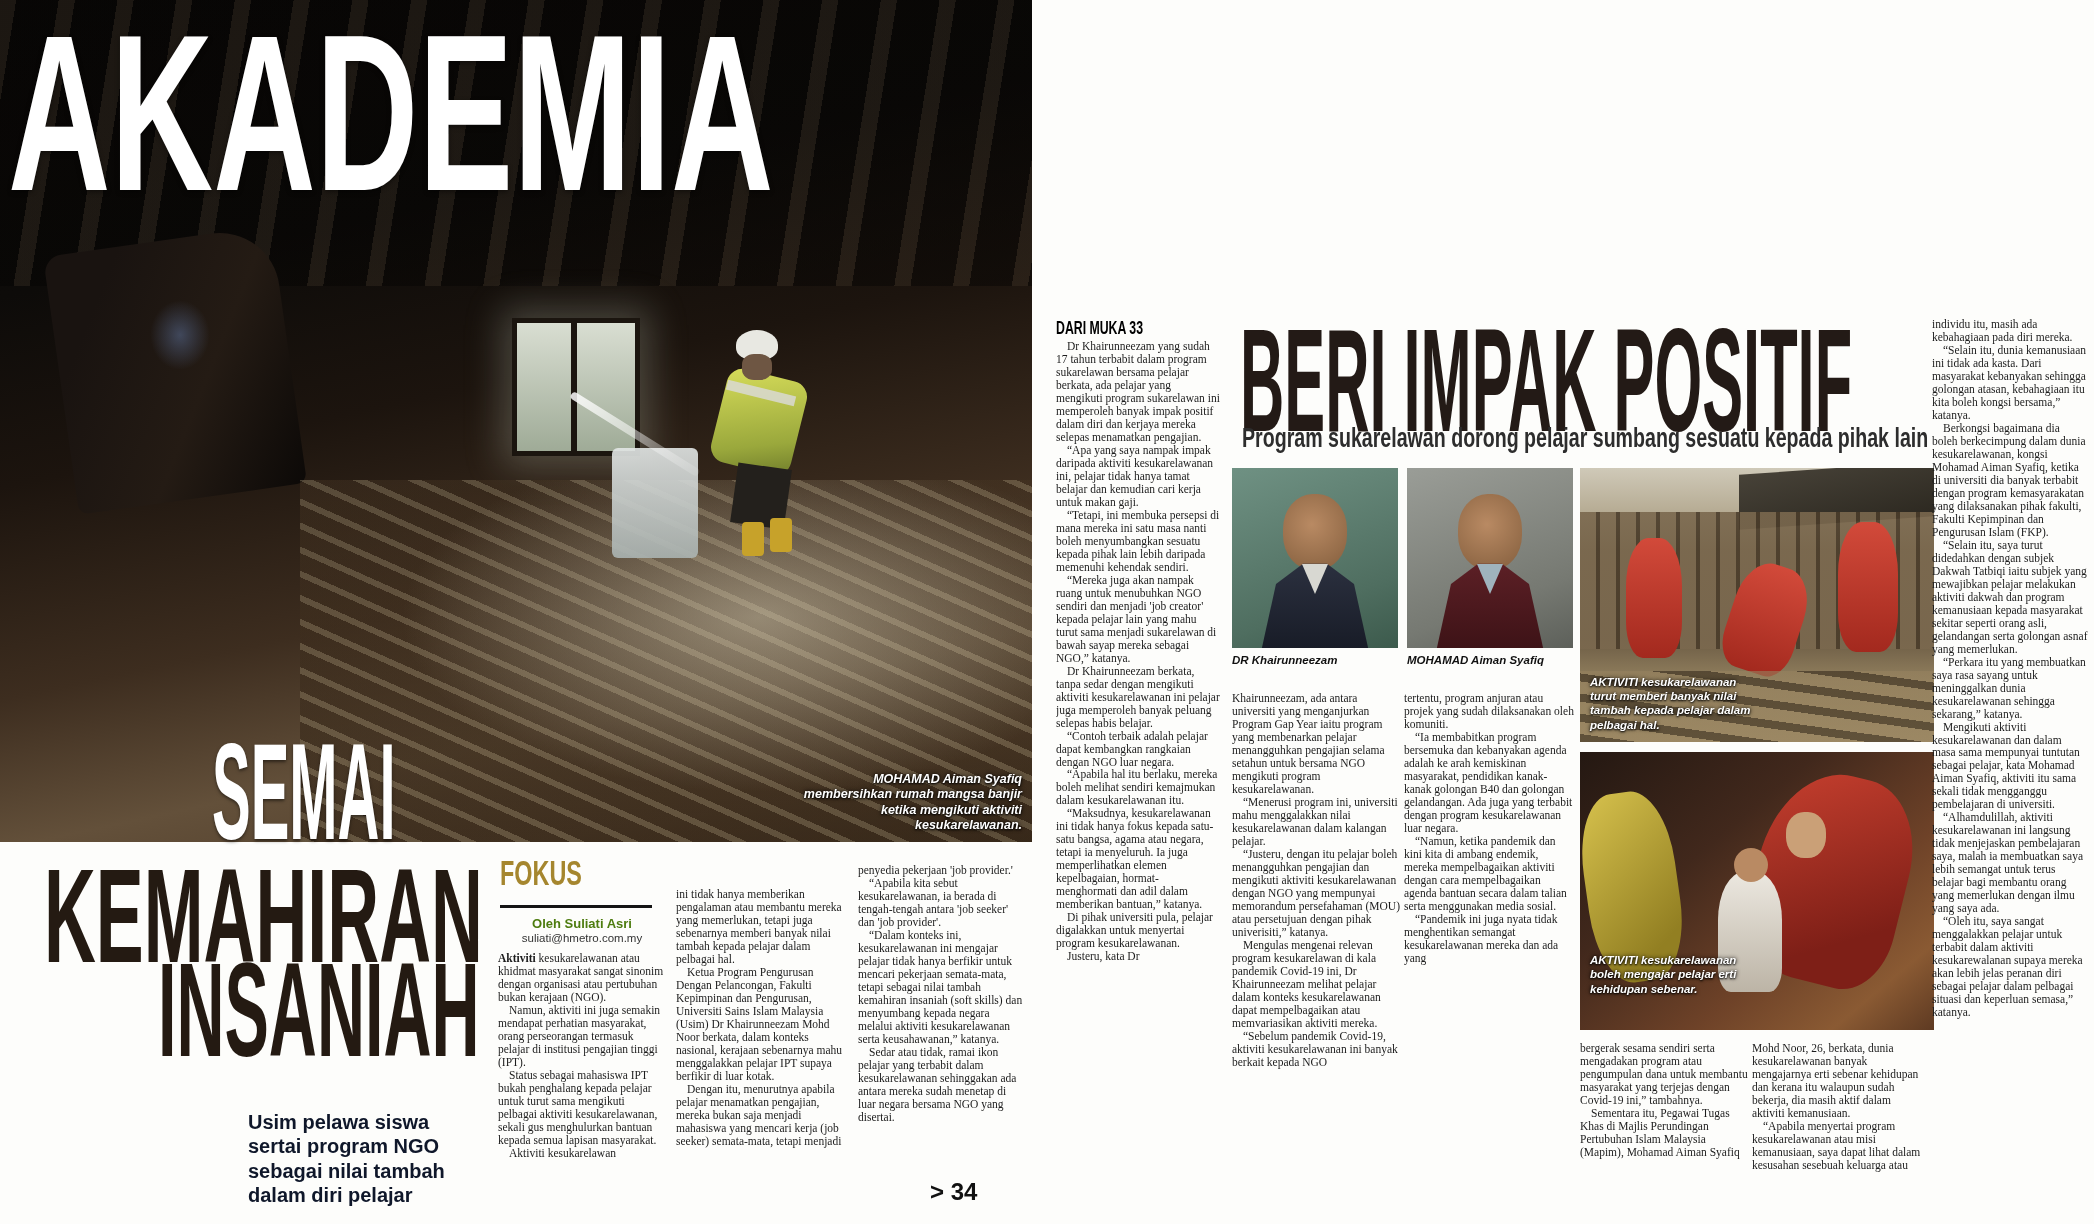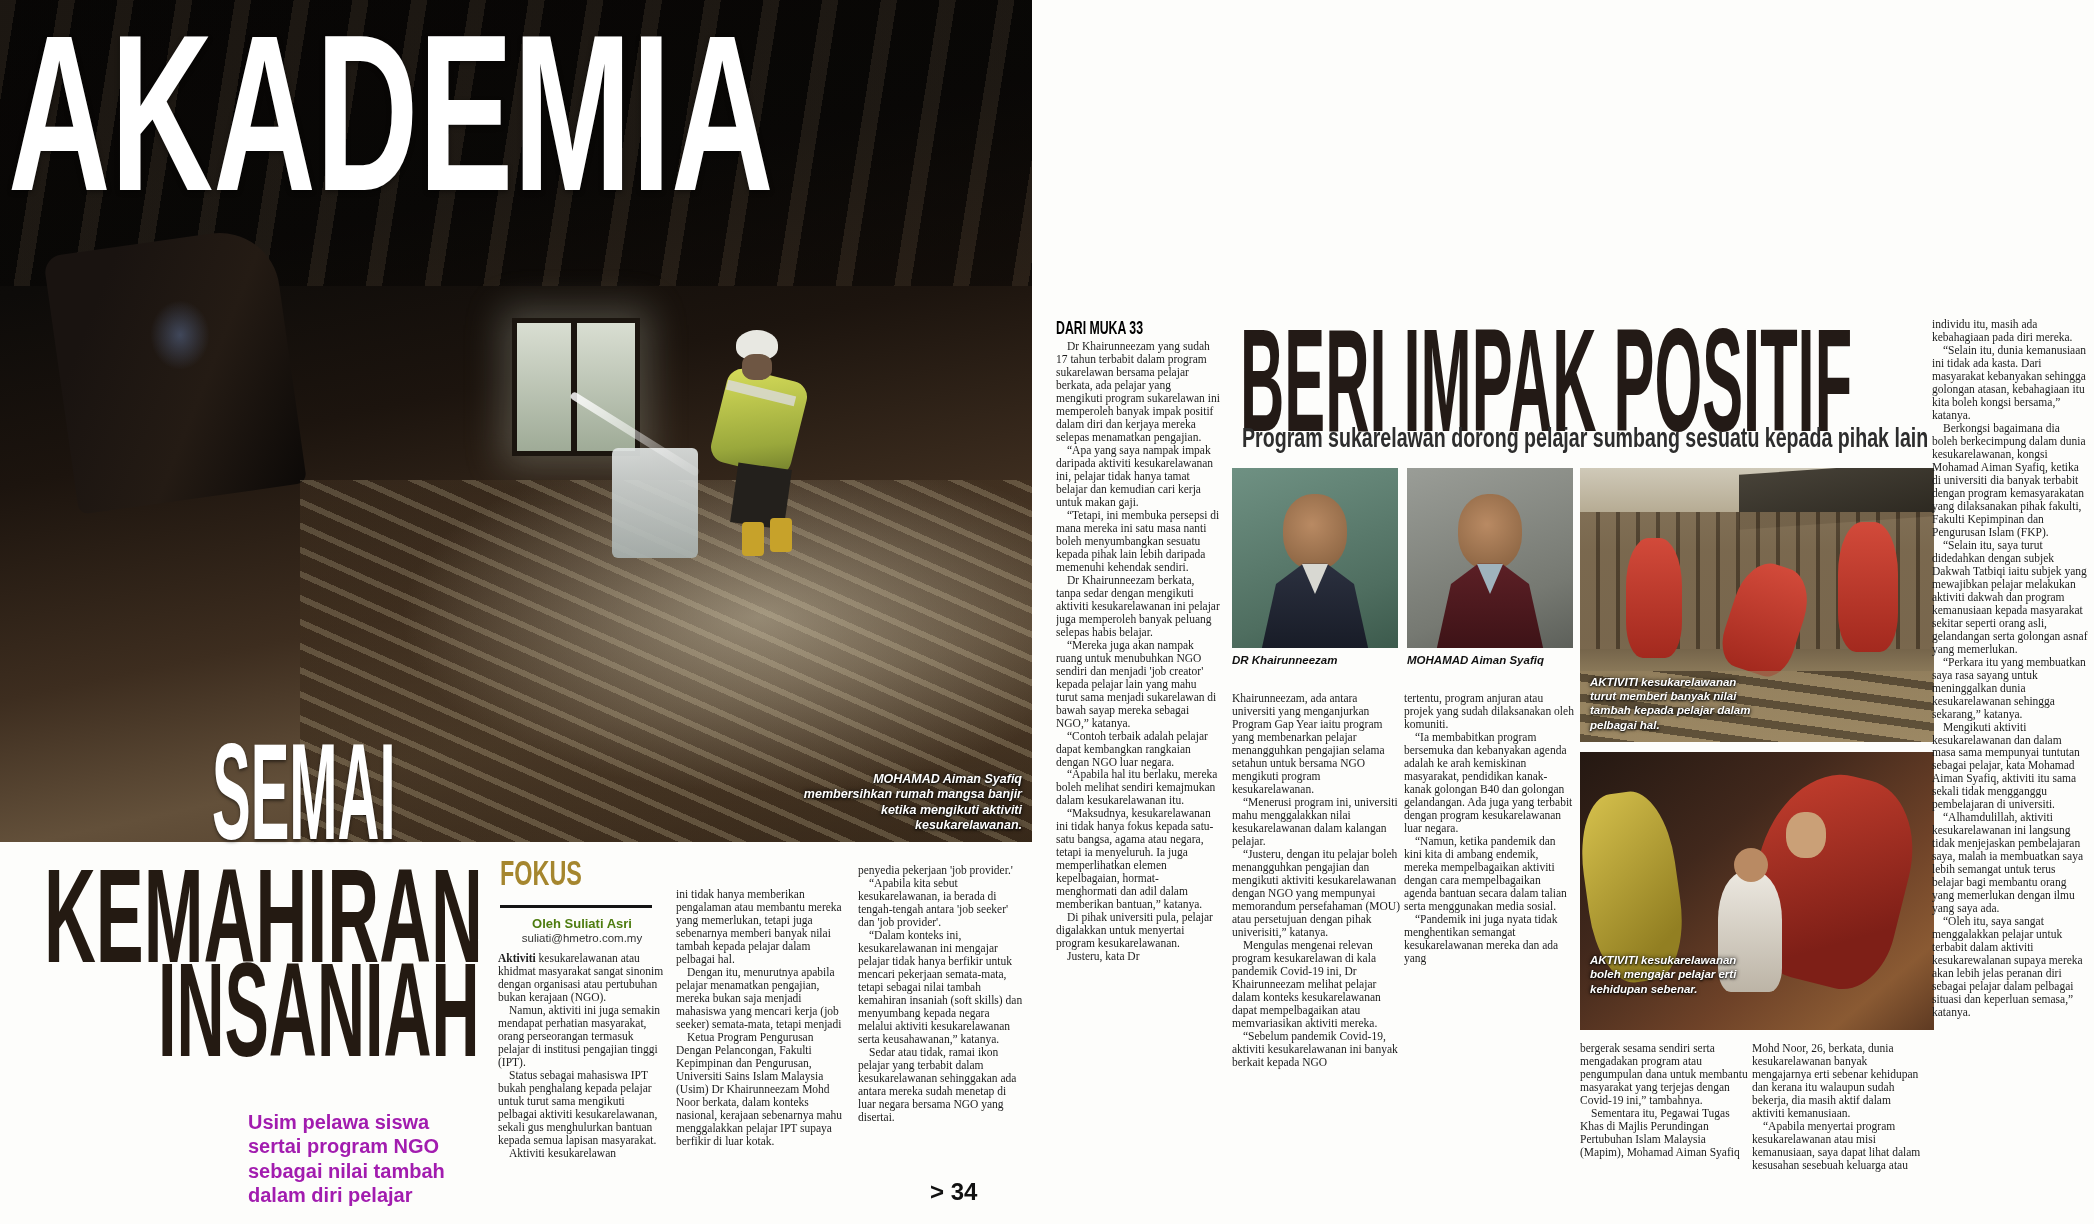--- a/index.html
+++ b/index.html
@@ -20,21 +20,21 @@
   
   #kicker{left:500px;top:856px;font-size:30px;transform:scale(.78,1.15);color:#a5862e;}
   .kicker-rule{position:absolute;left:500px;top:905px;width:152px;height:3px;background:#141414;}
   #byline{position:absolute;left:498px;top:916px;width:168px;text-align:center;
           font-family:"Liberation Sans",sans-serif;font-weight:700;font-size:13px;color:#4d7c0f;}
   #byline-email{position:absolute;left:498px;top:932px;width:168px;text-align:center;
           font-family:"Liberation Sans",sans-serif;font-size:11.5px;color:#333;}
   
   #standfirst{position:absolute;left:248px;top:1110px;width:234px;
           font-family:"Liberation Sans",sans-serif;font-weight:700;font-size:20px;
-          line-height:1.22;color:#a21caf;}
+          line-height:1.22;color:#0f172a;}
   
   .col{position:absolute;font-size:11.5px;line-height:1.13;overflow:hidden;}
   .col p{margin:0;text-indent:11px;}
   .col p.ni{text-indent:0;}
   #colL1{left:498px;top:952px;width:166px;height:272px;}
   #colL2{left:676px;top:864px;width:168px;height:360px;margin-top:24px;}
   #colL3{left:858px;top:864px;width:168px;height:360px;}
   #colA {left:1056px;top:340px;width:164px;height:884px;}
   #colB {left:1232px;top:692px;width:168px;height:532px;}
   #colC {left:1404px;top:692px;width:170px;height:532px;}
@@ -174,41 +174,41 @@
 
   <div id="colL1" class="col">
     <p class="ni"><b>Aktiviti</b><span> kesukarelawanan atau khidmat masyarakat sangat sinonim dengan organisasi atau pertubuhan bukan kerajaan (NGO).</span></p>
     <p>Namun, aktiviti ini juga semakin mendapat perhatian masyarakat, orang perseorangan termasuk pelajar di institusi pengajian tinggi (IPT).</p>
     <p>Status sebagai mahasiswa IPT bukah penghalang kepada pelajar untuk turut sama mengikuti pelbagai aktiviti kesukarelawanan, sekali gus menghulurkan bantuan kepada semua lapisan masyarakat.</p>
     <p>Aktiviti kesukarelawan</p>
   </div>
 
   <div id="colL2" class="col">
     <p class="ni">ini tidak hanya memberikan pengalaman atau membantu mereka yang memerlukan, tetapi juga sebenarnya memberi banyak nilai tambah kepada pelajar dalam pelbagai hal.</p>
+    <p>Ketua Program Pengurusan Dengan Pelancongan, Fakulti Kepimpinan dan Pengurusan, Universiti Sains Islam Malaysia (Usim) Dr Khairunneezam Mohd Noor berkata, dalam konteks nasional, kerajaan sebenarnya mahu menggalakkan pelajar IPT supaya berfikir di luar kotak.</p>
     <p>Dengan itu, menurutnya apabila pelajar menamatkan pengajian, mereka bukan saja menjadi mahasiswa yang mencari kerja (job seeker) semata-mata, tetapi menjadi</p>
-    <p>Ketua Program Pengurusan Dengan Pelancongan, Fakulti Kepimpinan dan Pengurusan, Universiti Sains Islam Malaysia (Usim) Dr Khairunneezam Mohd Noor berkata, dalam konteks nasional, kerajaan sebenarnya mahu menggalakkan pelajar IPT supaya berfikir di luar kotak.</p>
   </div>
 
   <div id="colL3" class="col">
     <p class="ni">penyedia pekerjaan 'job provider.'</p>
     <p>“Apabila kita sebut kesukarelawanan, ia berada di tengah-tengah antara 'job seeker' dan 'job provider'.</p>
     <p>“Dalam konteks ini, kesukarelawanan ini mengajar pelajar tidak hanya berfikir untuk mencari pekerjaan semata-mata, tetapi sebagai nilai tambah kemahiran insaniah (soft skills) dan menyumbang kepada negara melalui aktiviti kesukarelawanan serta keusahawanan,” katanya.</p>
     <p>Sedar atau tidak, ramai ikon pelajar yang terbabit dalam kesukarelawanan sehinggakan ada antara mereka sudah menetap di luar negara bersama NGO yang disertai.</p>
   </div>
 
   <div id="jump34">&gt; 34</div>
 
   <div id="dari-muka">DARI MUKA 33</div>
 
   <div id="colA" class="col">
     <p>Dr Khairunneezam yang sudah 17 tahun terbabit dalam program sukarelawan bersama pelajar berkata, ada pelajar yang mengikuti program sukarelawan ini memperoleh banyak impak positif dalam diri dan kerjaya mereka selepas menamatkan pengajian.</p>
     <p>“Apa yang saya nampak impak daripada aktiviti kesukarelawanan ini, pelajar tidak hanya tamat belajar dan kemudian cari kerja untuk makan gaji.</p>
     <p>“Tetapi, ini membuka persepsi di mana mereka ini satu masa nanti boleh menyumbangkan sesuatu kepada pihak lain lebih daripada memenuhi kehendak sendiri.</p>
+    <p>“Mereka juga akan nampak ruang untuk menubuhkan NGO sendiri dan menjadi 'job creator' kepada pelajar lain yang mahu turut sama menjadi sukarelawan di bawah sayap mereka sebagai NGO,” katanya.</p>
     <p>Dr Khairunneezam berkata, tanpa sedar dengan mengikuti aktiviti kesukarelawanan ini pelajar juga memperoleh banyak peluang selepas habis belajar.</p>
-    <p>“Mereka juga akan nampak ruang untuk menubuhkan NGO sendiri dan menjadi 'job creator' kepada pelajar lain yang mahu turut sama menjadi sukarelawan di bawah sayap mereka sebagai NGO,” katanya.</p>
     <p>“Contoh terbaik adalah pelajar dapat kembangkan rangkaian dengan NGO luar negara.</p>
     <p>“Apabila hal itu berlaku, mereka boleh melihat sendiri kemajmukan dalam kesukarelawanan itu.</p>
     <p>“Maksudnya, kesukarelawanan ini tidak hanya fokus kepada satu-satu bangsa, agama atau negara, tetapi ia menyeluruh. Ia juga memperlihatkan elemen kepelbagaian, hormat-menghormati dan adil dalam memberikan bantuan,” katanya.</p>
     <p>Di pihak universiti pula, pelajar digalakkan untuk menyertai program kesukarelawanan.</p>
     <p>Justeru, kata Dr</p>
   </div>
 
   <div id="beri-headline" class="display">BERI IMPAK POSITIF</div>
   <div id="beri-subhead" class="display">Program sukarelawan dorong pelajar sumbang sesuatu kepada pihak lain</div>
 

